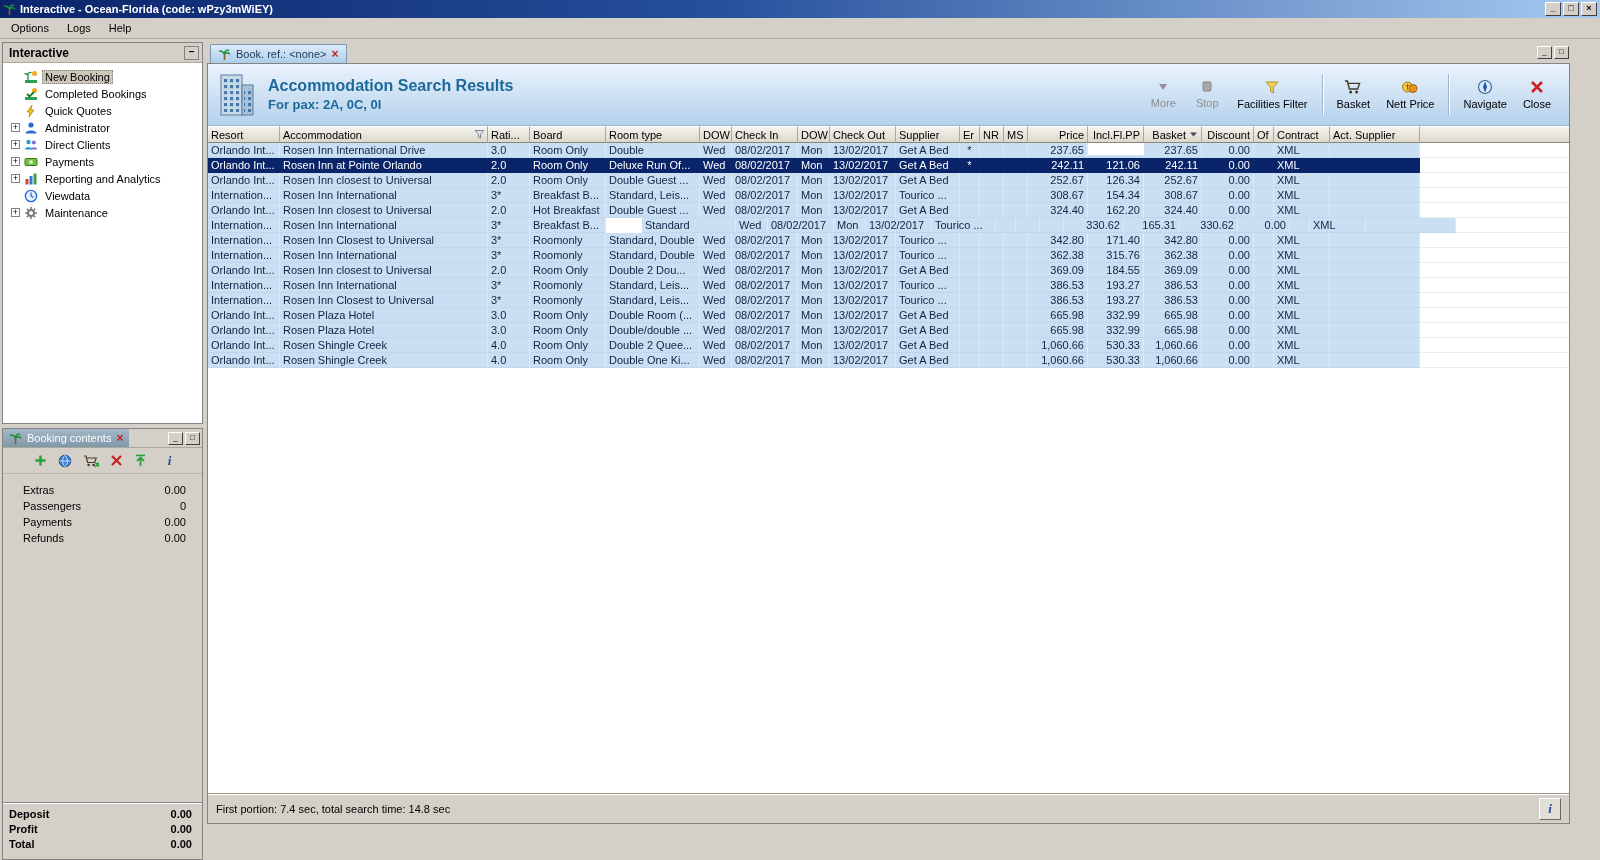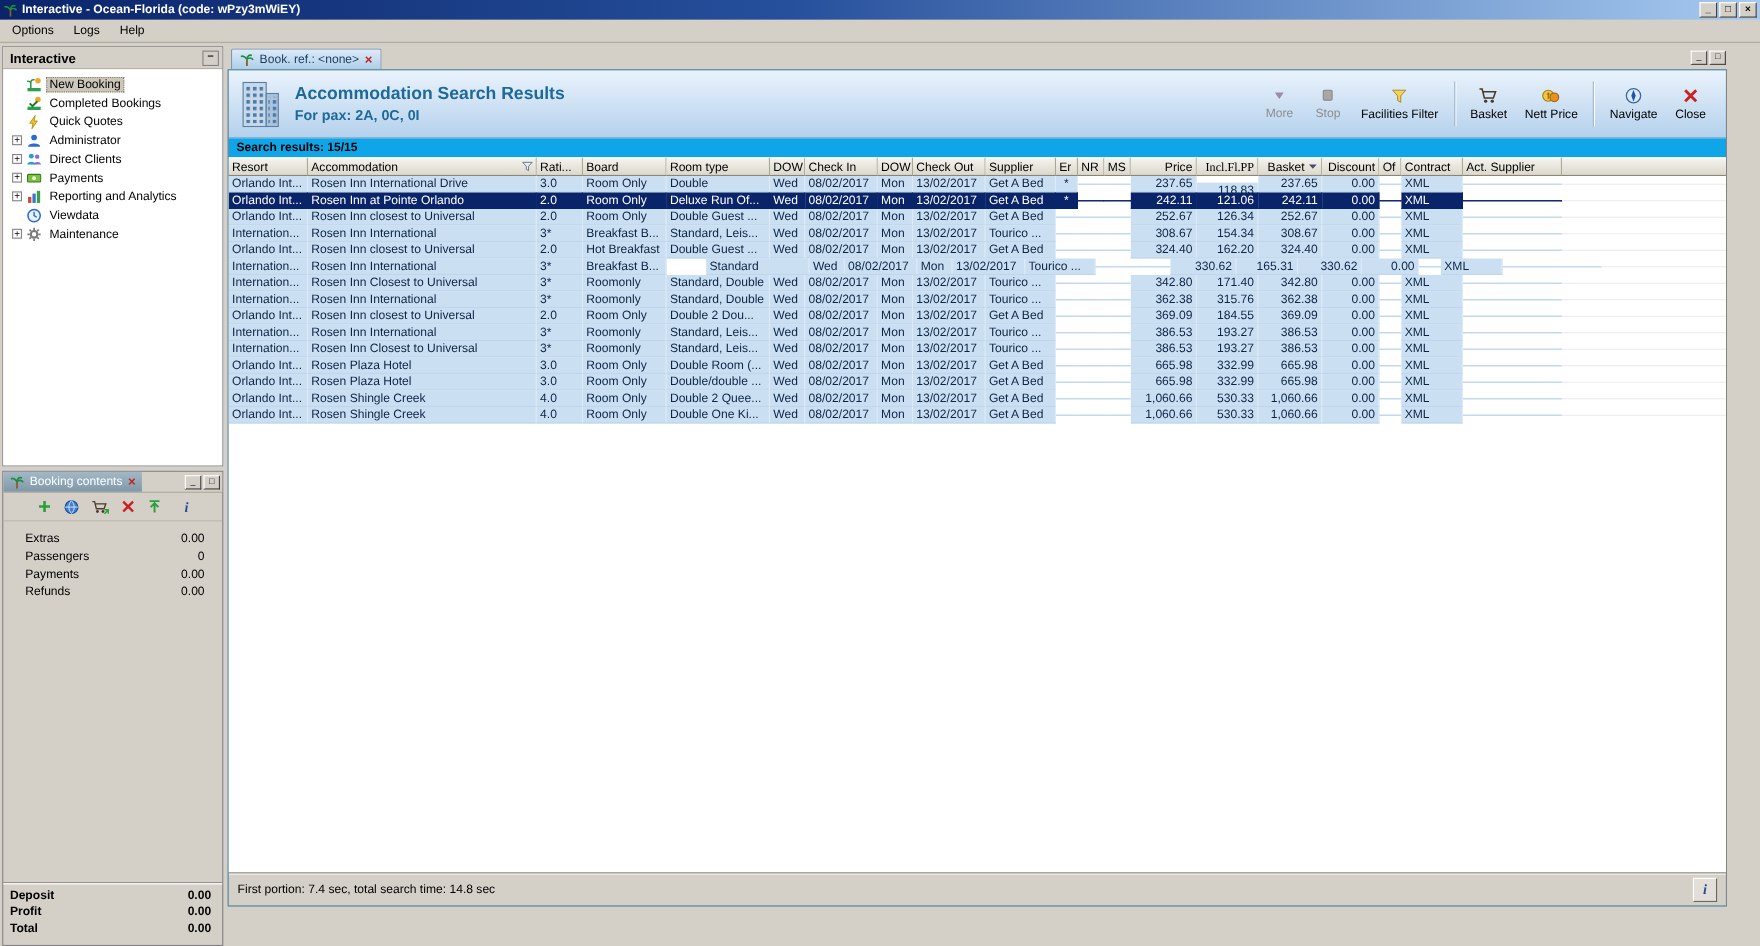--- a/index.html
+++ b/index.html
@@ -47,40 +47,40 @@
   .bk-totals { border-top:1px solid #fff; box-shadow:0 -1px 0 #848284; padding:4px 10px 6px 6px; }
   .bk-total-row { display:flex; justify-content:space-between; height:15px; font-weight:bold; }
   .tab-close { color:#c22222; font-weight:bold; font-size:12px; line-height:10px; }
 
   
   .main-col { flex:1; display:flex; flex-direction:column; min-width:0; margin-right:28px; margin-bottom:36px; }
   .doc-tabbar { flex:0 0 21px; display:flex; align-items:flex-end; padding-left:3px; }
   .doc-tab { display:flex; align-items:center; gap:5px; height:19px; padding:0 7px; background:linear-gradient(#dcebf9,#aecde9); border:1px solid #7a98b8; border-bottom:none; border-radius:2px 2px 0 0; color:#1a3a5c; }
   .doc-winbtns { margin-left:auto; display:flex; gap:2px; align-self:center; padding-right:1px; }
 
-  .main-panel { flex:1; border:1px solid #848284; background:#0ea5e9; display:flex; flex-direction:column; min-height:0; }
+  .main-panel { flex:1; border:1px solid #848284; background:#86efac; display:flex; flex-direction:column; min-height:0; }
   .main-header { flex:0 0 62px; background:linear-gradient(#eaf3fc,#b4d1ec); display:flex; align-items:center; gap:12px; padding:0 10px; border-bottom:1px solid #98b6d0; }
   .header-title { font-size:16px; font-weight:bold; color:#1d6999; }
   .header-sub { font-size:13px; font-weight:bold; color:#1d6999; margin-top:2px; }
   .toolbar { margin-left:auto; display:flex; align-items:center; height:100%; }
   .tb-btn { display:flex; flex-direction:column; align-items:center; justify-content:center; gap:3px; padding:4px 8px; min-width:44px; }
   .tb-btn .tb-label { white-space:nowrap; }
   .tb-btn.disabled .tb-label { color:#8d8d8d; }
   .tb-sep { width:1px; align-self:stretch; margin:10px 6px; background:#9eb6cc; box-shadow:1px 0 0 #fff; }
 
   .results-bar { flex:0 0 17px; font-weight:bold; padding:2px 7px; }
   .grid { flex:1; display:flex; flex-direction:column; min-height:0; background:#fff; }
   .grid-header { flex:0 0 17px; display:flex; }
   .gh-cell { position:relative; flex:0 0 auto; display:flex; align-items:center; padding:0 3px; background:linear-gradient(#f5f3ee,#dcd8cb); border-right:1px solid #aca695; border-bottom:1px solid #8a8578; border-top:1px solid #fff; white-space:nowrap; overflow:hidden; }
   .gh-cell.right { justify-content:flex-end; }
   .gh-cell.fill { flex:1; border-right:none; }
   .gh-icon { margin-left:3px; display:inline-flex; }
   .gh-icon.abs-right { position:absolute; right:2px; }
   .grid-body { flex:1; overflow:hidden; background:#fff; }
-  .grid-row { display:flex; height:15px;align-items:center; }
+  .grid-row { display:flex; height:15px; }
   .gr-cell { flex:0 0 auto; padding:0 3px; line-height:14px; white-space:nowrap; overflow:hidden; background:#cbdff2; border-right:1px solid #ddebf8; border-bottom:1px solid #bfd6ec; color:#0b2545; }
   .gr-cell.right { text-align:right; }
   .gr-cell.center { text-align:center; }
   .gr-filler { flex:1; background:#fff; border-bottom:1px solid #ececec; }
   .grid-row.selected .gr-cell { background:#0a246a; color:#fff; border-right-color:#0a246a; border-bottom-color:#0a246a; }
 
   .status-strip { flex:0 0 30px; background:#d4d0c8; border-top:1px solid #9a968a; box-shadow:inset 0 1px 0 #fff; display:flex; align-items:center; padding:0 8px; }
   .info-btn { margin-left:auto; width:22px; height:22px; border:1px solid; border-color:#fff #6a675f #6a675f #fff; background:#e2dfd8; display:flex; align-items:center; justify-content:center; }
   .info-glyph { font-family:"Liberation Serif",serif; font-style:italic; font-weight:bold; color:#2a4a9a; font-size:13px; }
 
@@ -420,21 +420,20 @@
                 <span class="icon">
                   <svg width="16" height="15" viewBox="0 0 16 15">
                     <path d="M3 2l10 10M13 2L3 12" stroke="#cc2020" stroke-width="2.6"></path>
                   </svg>
                 </span>
                 <span class="tb-label">Close</span>
               </div>
             </div>
         </div>
 
-        <div class="results-bar">Search results: 15/15</div>
 
         <div class="grid">
           <div class="grid-header" id="grid-header">
               <div class="gh-cell" style="width: 72px;">
                 <span>Resort</span>
               </div>
               <div class="gh-cell" style="width: 208px;">
                 <span>Accommodation</span>
                 <span class="icon gh-icon abs-right">
                   <svg width="11" height="11" viewBox="0 0 14 14">
@@ -471,21 +470,21 @@
               </div>
               <div class="gh-cell" style="width: 24px;">
                 <span>NR</span>
               </div>
               <div class="gh-cell" style="width: 24px;">
                 <span>MS</span>
               </div>
               <div class="gh-cell right" style="width: 60px;">
                 <span>Price</span>
               </div>
-              <div class="gh-cell right" style="width: 56px; font-family: Liberation Serif, serif;">
+              <div class="gh-cell right" style="width: 56px;">
                 <span>Incl.Fl.PP</span>
               </div>
               <div class="gh-cell right" style="width: 58px;">
                 <span>Basket</span>
                 <span class="icon gh-icon">
                   <svg width="9" height="9" viewBox="0 0 9 9">
                     <path d="M1 2.5h7L4.5 6.5z" fill="#4a4a6a"></path>
                   </svg>
                 </span>
               </div>

